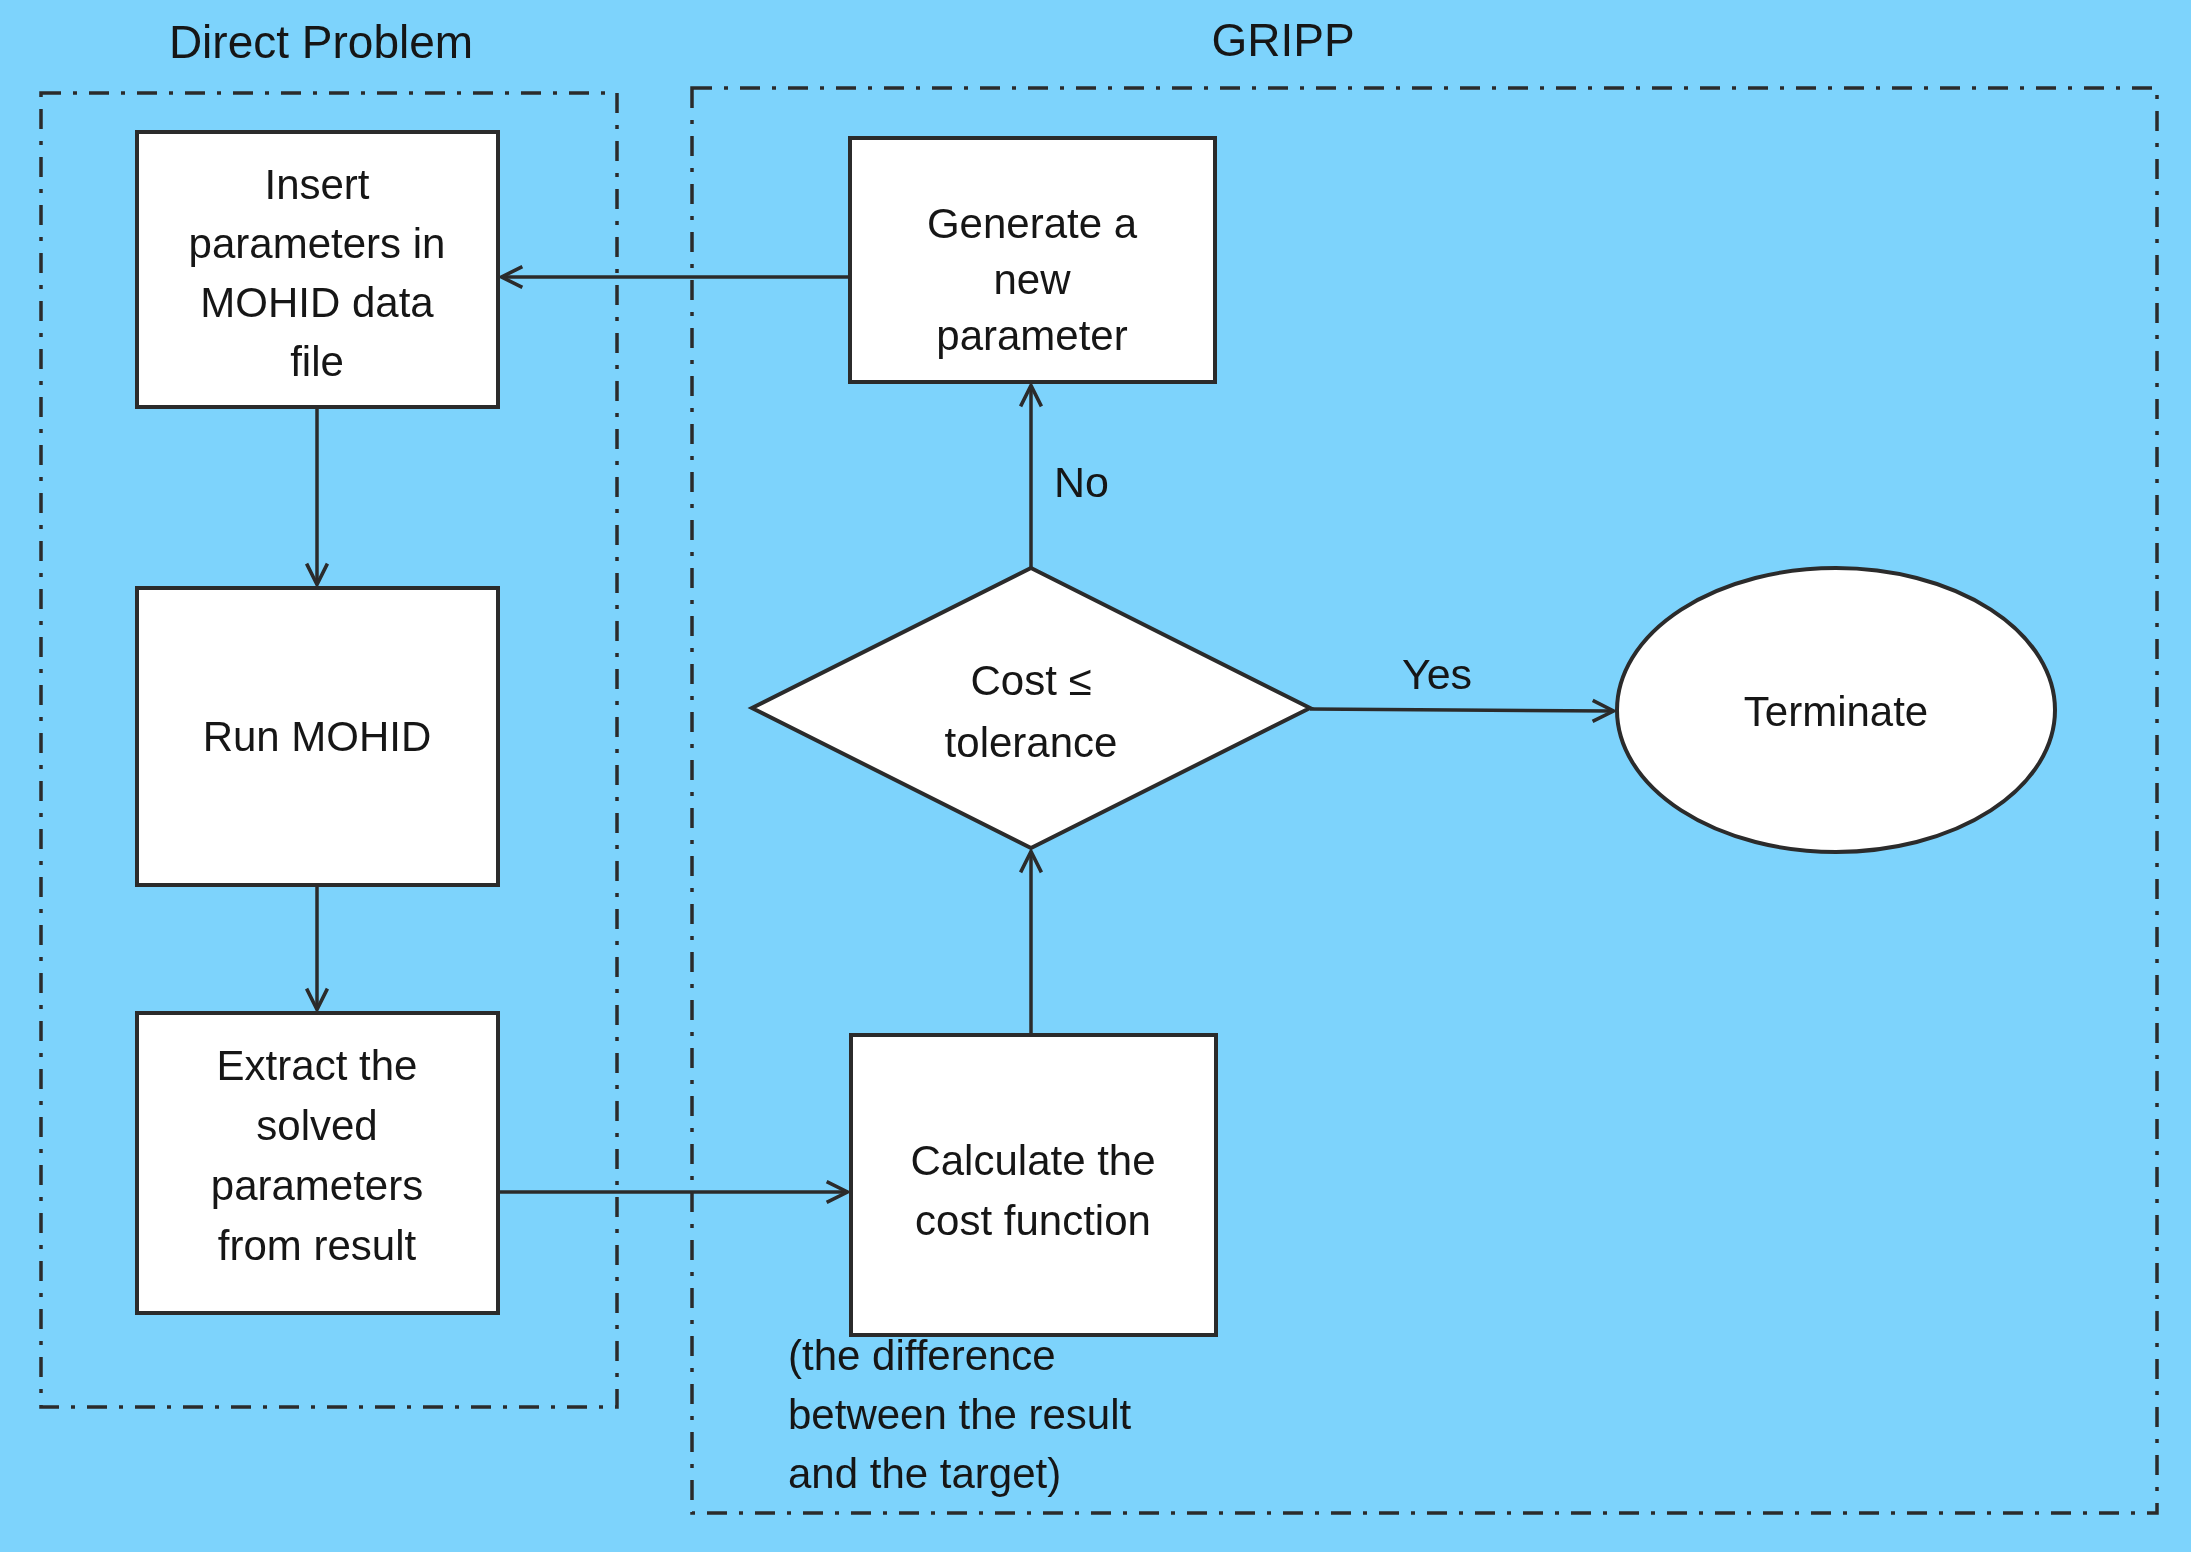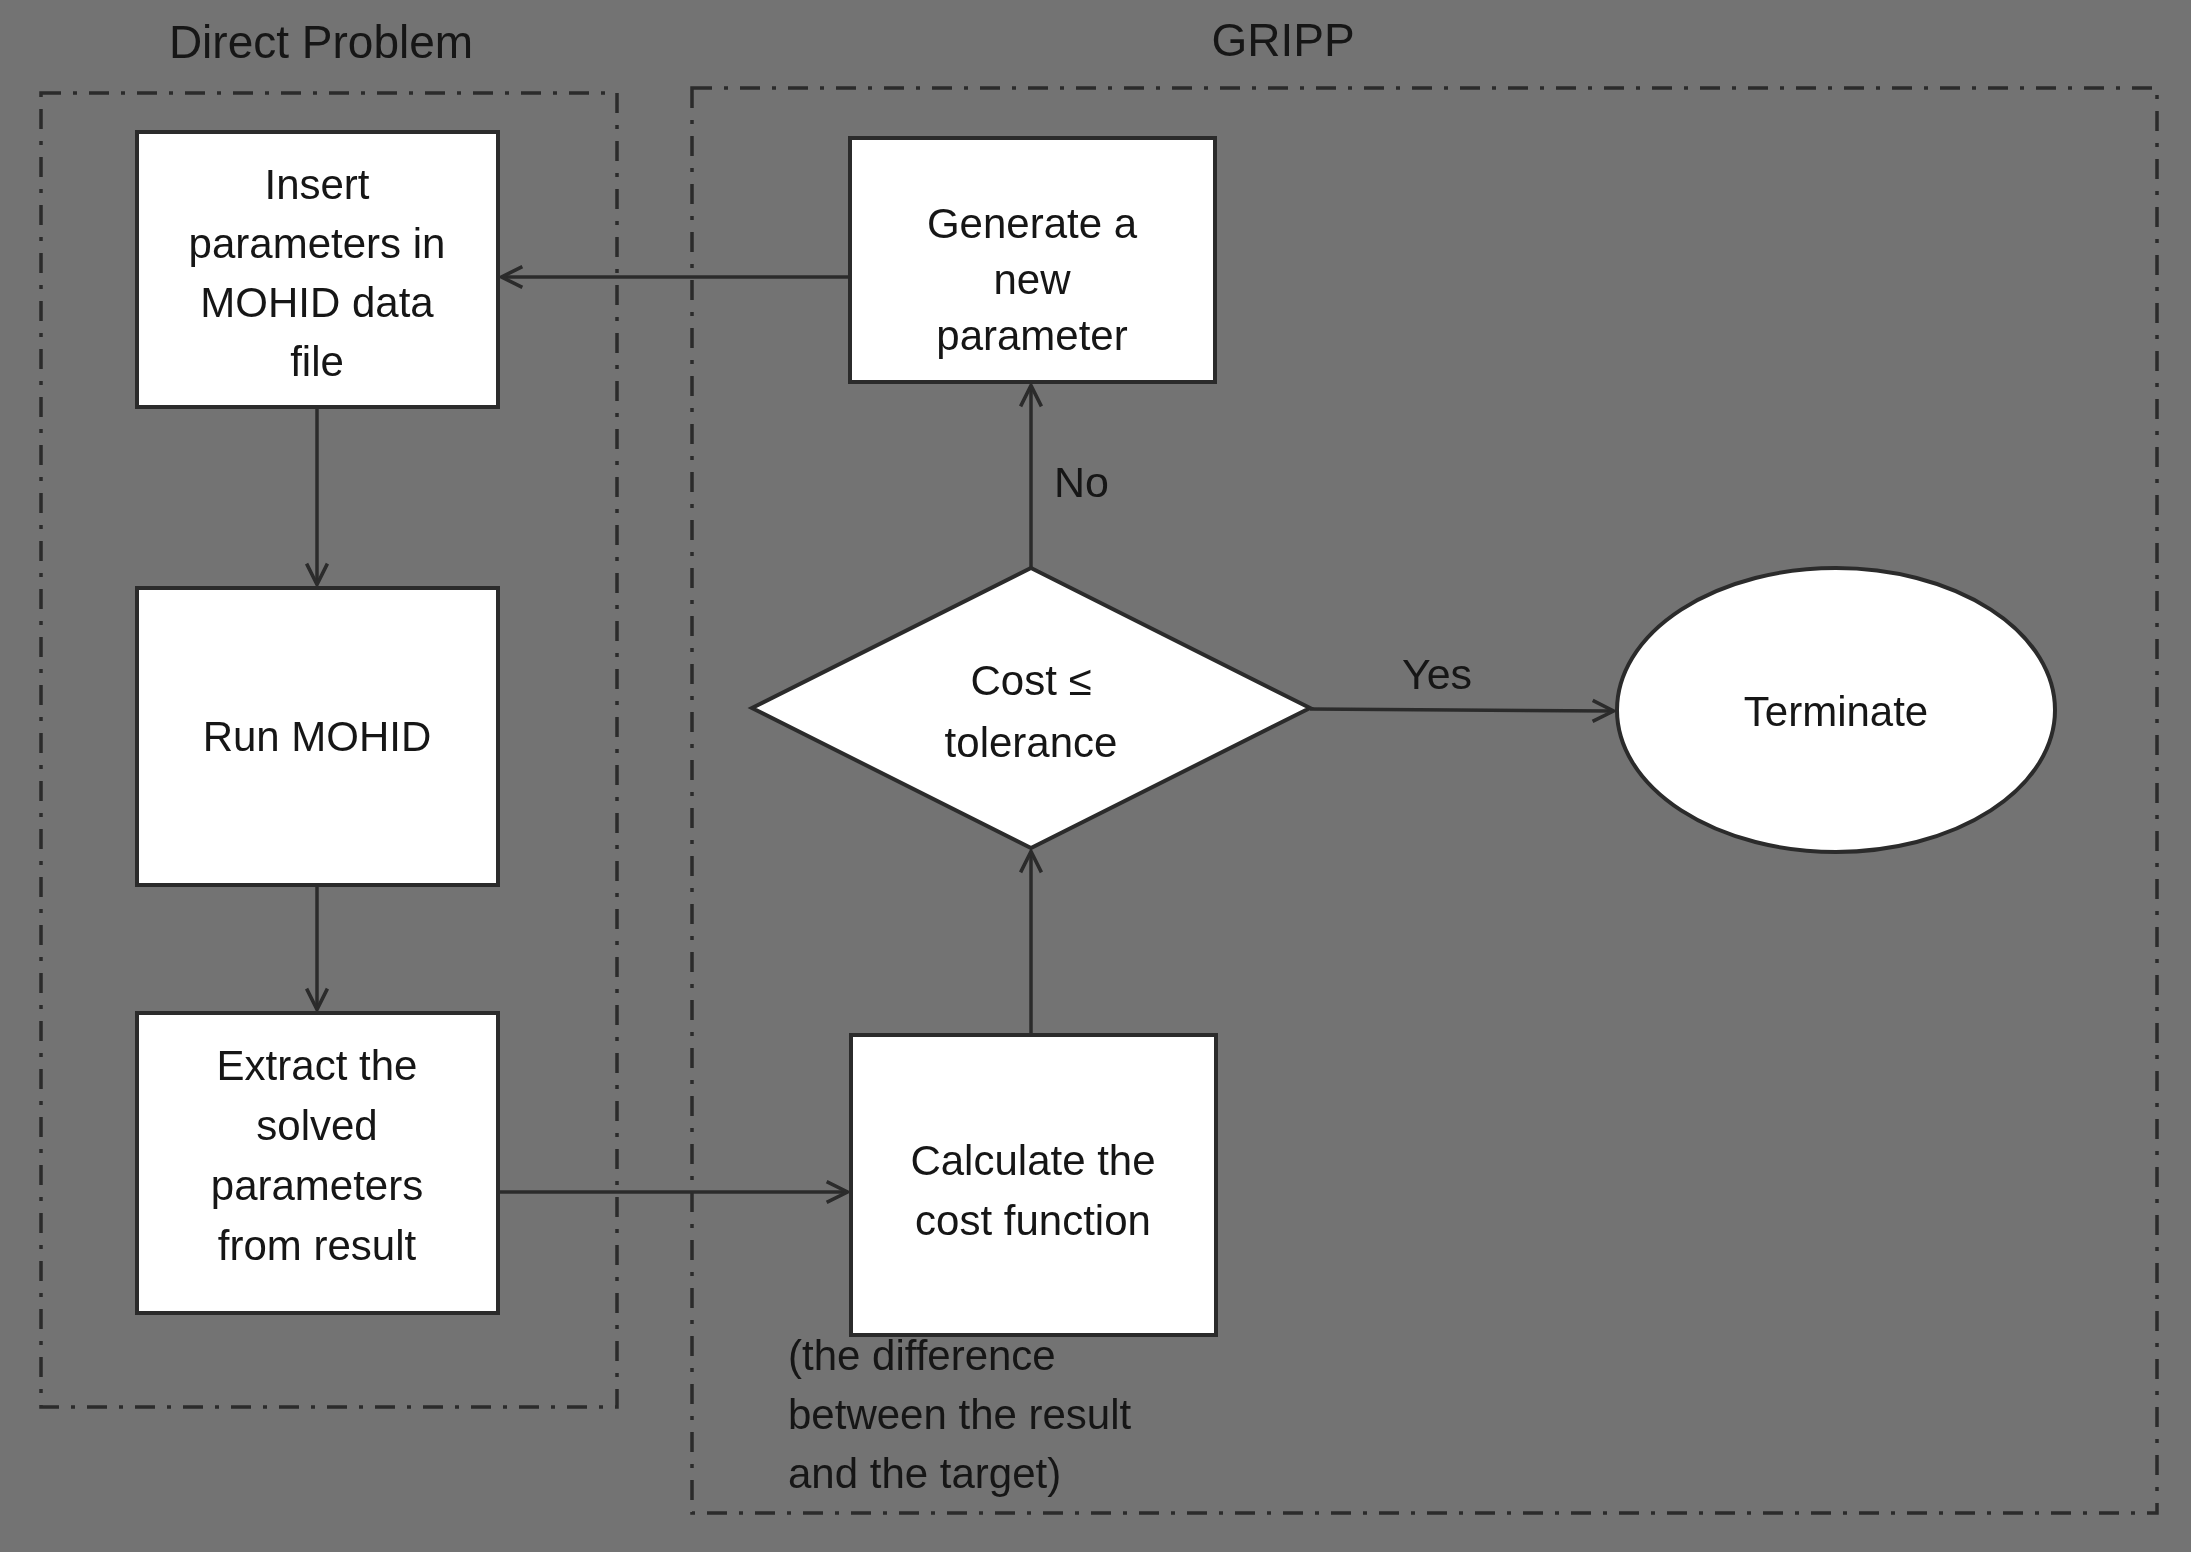--- a/index.html
+++ b/index.html
@@ -3,21 +3,21 @@
 <meta charset="utf-8">
 <style>
   html, body {
     margin: 0;
     padding: 0;
     background: #ffffff;
   }
   .canvas-wrap {
     width: 2191px;
     height: 1552px;
-    background: #737373;
+    background: #7dd3fc;
   }
   svg {
     display: block;
     font-family: "Liberation Sans", "DejaVu Sans", sans-serif;
   }
   .shape {
     fill: #ffffff;
     stroke: #2b2b2b;
     stroke-width: 4;
   }

